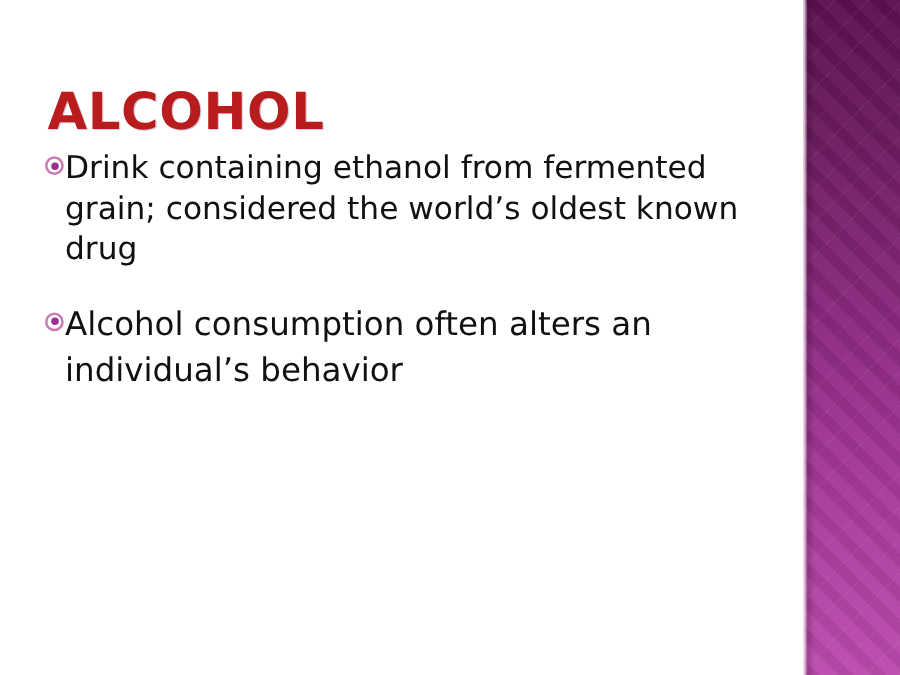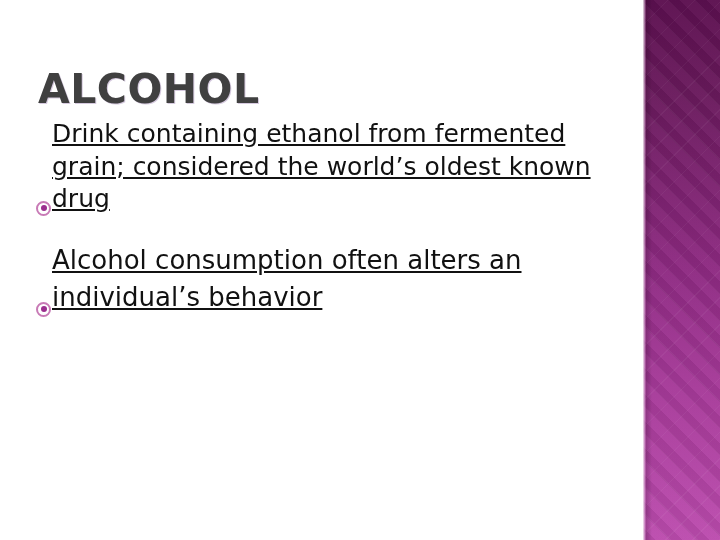--- a/index.html
+++ b/index.html
@@ -69,41 +69,40 @@
 
   
   #title {
     position: absolute;
     left: 38px;
     top: 40px;
     font-family: "DejaVu Sans", sans-serif;
     font-size: 41px;
     font-weight: bold;
     letter-spacing: 0.5px;
-    color: #404040;
+    color: #b91c1c;
     text-transform: uppercase;
     line-height: 1.08;
     text-shadow: 1px 1px 0 rgba(120,80,150,0.30);
     white-space: nowrap;
   }
 
   
   #body-list {
     position: absolute;
     left: 36px;
     top: 118px;
     width: 598px;
   }
 
   .bullet-item {
     display: flex;
-    align-items: flex-end;
+    align-items: flex-start;
     color: #111111;
     margin-bottom: 26px;
-    text-decoration: underline;
   }
   .bullet-item:last-child { margin-bottom: 0; }
 
   .bullet-marker {
     flex: 0 0 auto;
     width: 15px;
     height: 15px;
     margin-top: 8px;
     margin-right: 1px;
     border-radius: 50%;

